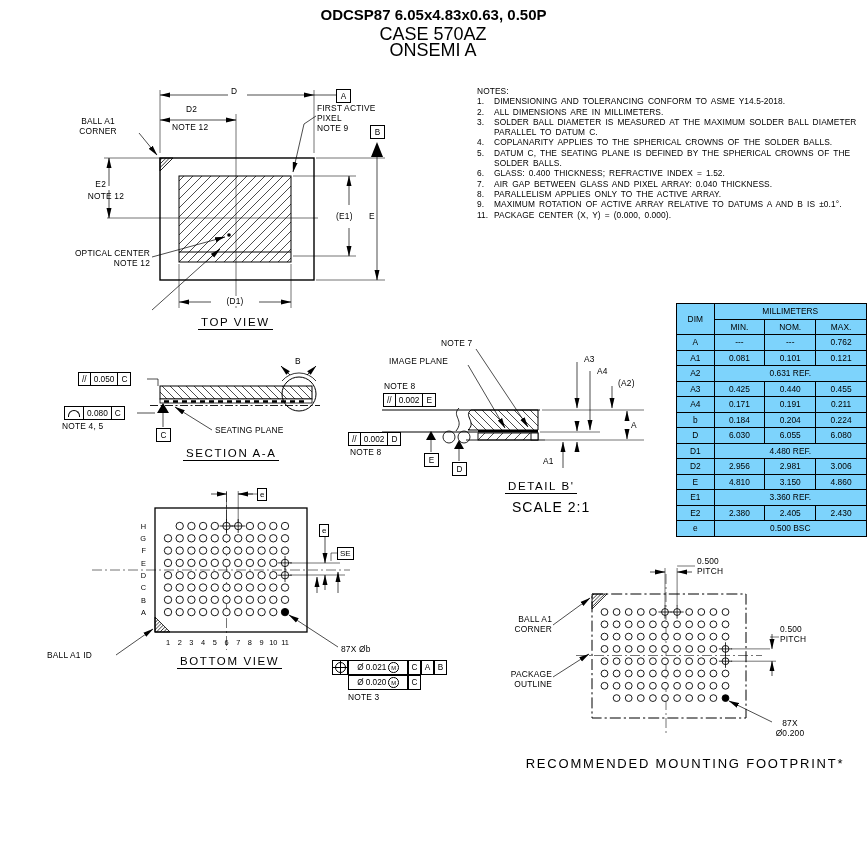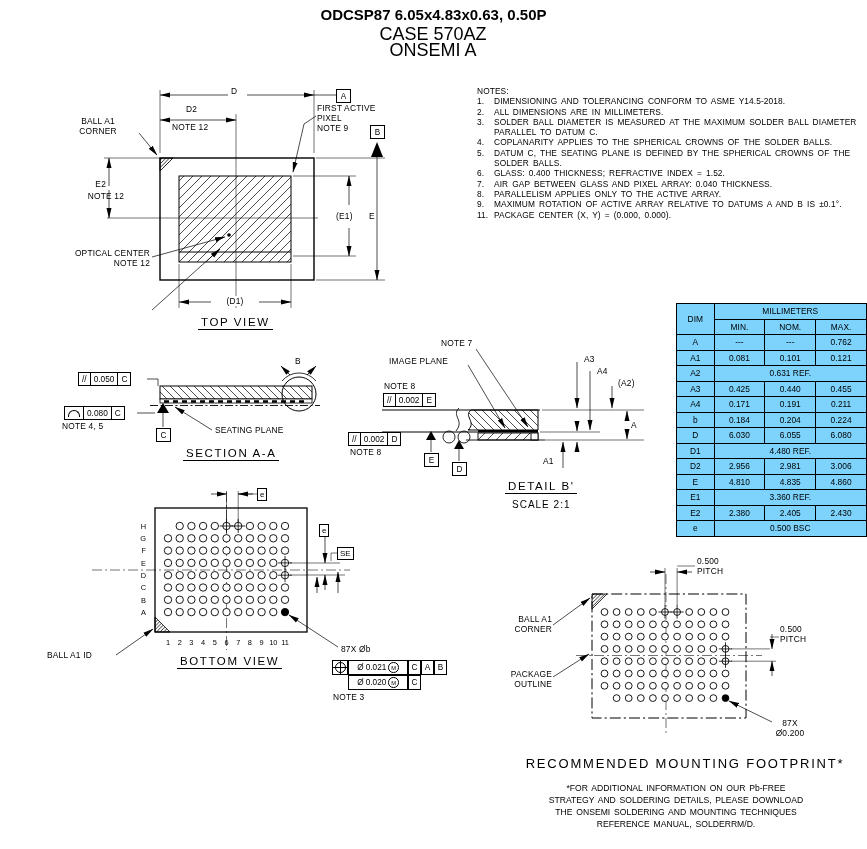--- a/index.html
+++ b/index.html
@@ -7,21 +7,21 @@
           font-family:"Liberation Sans",sans-serif;color:#000}
   #art{position:absolute;left:0;top:0}
   #art text{font-family:"Liberation Sans",sans-serif;font-size:7.4px;fill:#000;stroke:none}
   .lbl{position:absolute;font-size:8.4px;line-height:10.2px;letter-spacing:.2px;white-space:pre-line}
   .ctr{text-align:center}
   .rt{text-align:right}
   .hdr1{position:absolute;left:0;width:867px;text-align:center;font-weight:bold;font-size:15px}
   .hdr2{position:absolute;left:0;width:866px;text-align:center;font-size:18px}
   .vtitle{position:absolute;font-size:11.5px;letter-spacing:1.6px;border-bottom:1.3px solid #000;
           padding:0 3px 1px;text-align:center;white-space:nowrap}
-  .subt{position:absolute;font-size:10px;letter-spacing:1px;white-space:nowrap}
+  .subt{position:absolute;font-size:14px;letter-spacing:1px;white-space:nowrap}
   .dbox{position:absolute;width:13px;height:12px;border:1.25px solid #000;background:#fff;
         display:flex;align-items:center;justify-content:center;font-size:8.2px}
   .sqbox{position:absolute;border:1.1px solid #000;background:#fff;height:11px;padding:0 2px;
         display:flex;align-items:center;justify-content:center;font-size:8px}
   .fcf{position:absolute;display:inline-flex;background:#fff}
   .fc{border:1.1px solid #000;padding:0 3px;font-size:8.3px;height:12px;
       display:flex;align-items:center;white-space:nowrap}
   .fc + .fc{border-left:none}
   .dome{width:10px;height:5.5px;border:1.1px solid #000;border-bottom:none;
         border-radius:10px 10px 0 0;display:inline-block;margin-top:1px}
@@ -534,21 +534,21 @@
         </tr>
         <tr>
           <td>D2</td>
           <td>2.956</td>
           <td>2.981</td>
           <td>3.006</td>
         </tr>
         <tr>
           <td>E</td>
           <td>4.810</td>
-          <td>4.835</td>
+          <td>3.150</td>
           <td>4.860</td>
         </tr>
         <tr>
           <td>E1</td>
           <td colspan="3">3.360 REF.</td>
         </tr>
         <tr>
           <td>E2</td>
           <td>2.380</td>
           <td>2.405</td>
@@ -638,32 +638,28 @@
       </div>
     <div class="pc">C</div>
     <div class="pc">A</div>
     <div class="pc">B</div>
     <div class="pc">
         <span>Ø 0.020</span>
         <span class="mcirc">M</span>
       </div>
     <div class="pc">C</div>
   </div>
-  <div class="lbl" style="left:333px;top:692px">NOTE 3</div>
+  <div class="lbl" style="left:348px;top:692px">NOTE 3</div>
 
   <div class="lbl rt" style="left:500px;top:614px;width:52px">BALL A1
 CORNER</div>
   <div class="lbl rt" style="left:497px;top:669px;width:55px">PACKAGE
 OUTLINE</div>
   <div class="lbl" style="left:697px;top:556px">0.500
 PITCH</div>
   <div class="lbl" style="left:780px;top:624px">0.500
 PITCH</div>
   <div class="lbl ctr" style="left:764px;top:718px;width:52px">87X
 Ø0.200</div>
   <div id="recommended">RECOMMENDED MOUNTING FOOTPRINT*</div>
 
-  <div id="footnote">*FOR ADDITIONAL INFORMATION ON OUR Pb-FREE
-STRATEGY AND SOLDERING DETAILS, PLEASE DOWNLOAD
-THE ONSEMI SOLDERING AND MOUNTING TECHNIQUES
-REFERENCE MANUAL, SOLDERRM/D.</div>
 
 </div>
 
 </body></html>

